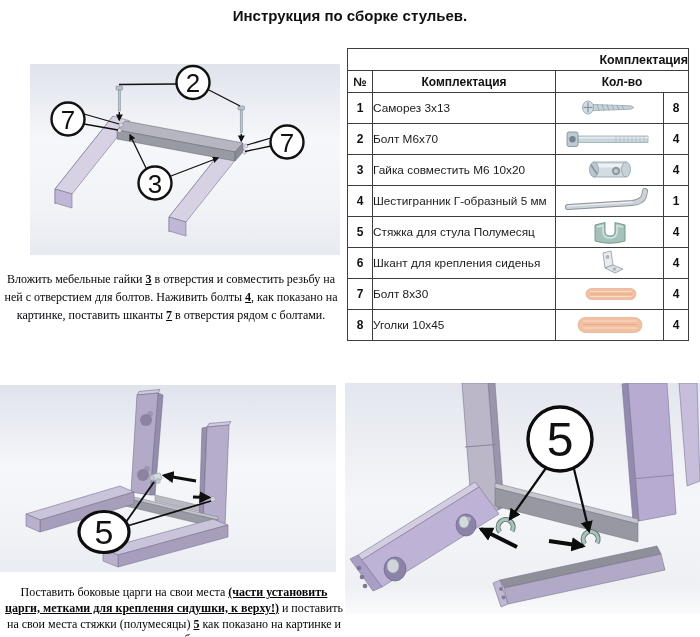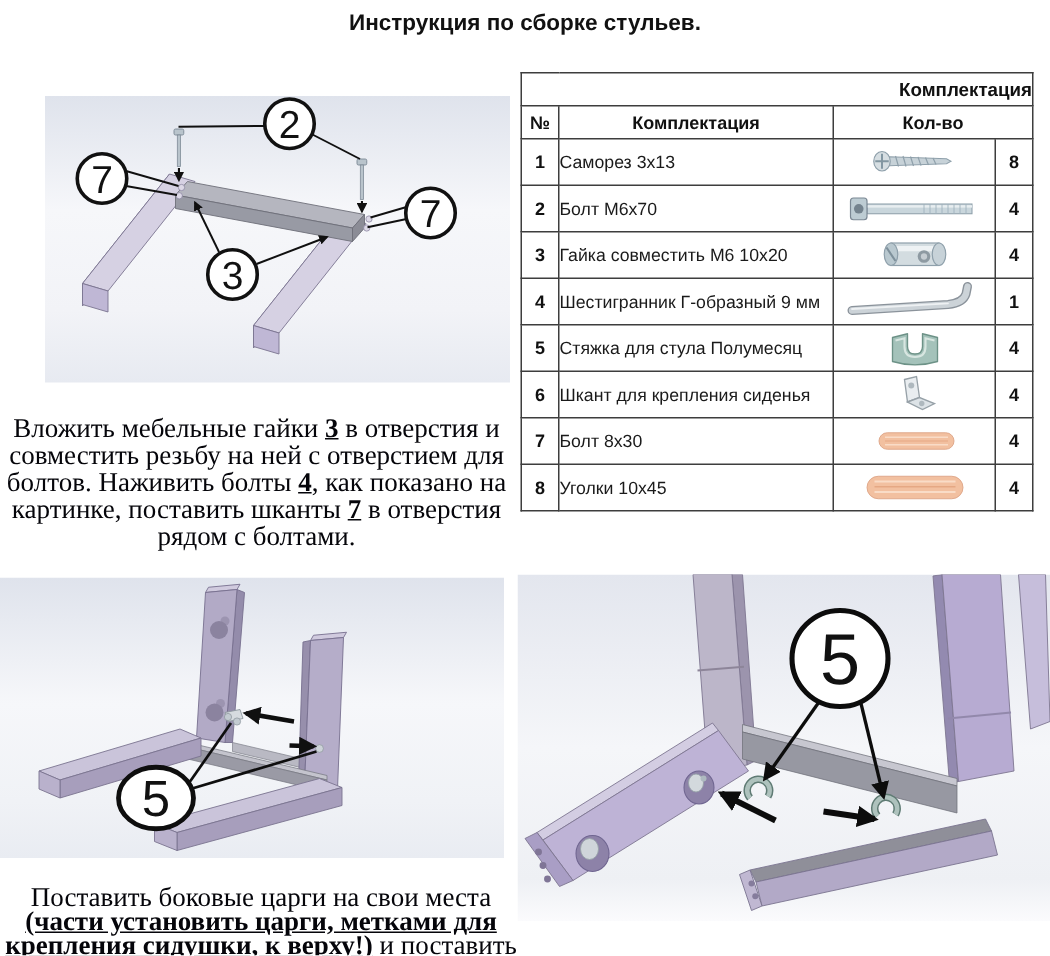--- a/index.html
+++ b/index.html
@@ -8,21 +8,21 @@
   .title{position:absolute;top:7px;left:0;width:700px;text-align:center;
          font-size:15px;font-weight:bold;font-family:"Liberation Sans",sans-serif;}
   .step-heading{position:absolute;top:46px;left:30px;font-family:"Liberation Serif",serif;
          font-size:13px;color:#000;}
   .step-heading .num{display:inline-block;width:26px;}
   .diagram{position:absolute;display:block;}
   #diagram1{left:30px;top:64px;}
   #diagram2{left:0px;top:385px;}
   #diagram3{left:345px;top:383px;}
   .caption{position:absolute;text-align:center;font-family:"Liberation Serif",serif;
-           font-size:18px;color:#05050a;}
+           font-size:12px;color:#05050a;}
   #caption1{top:258px;left:1px;width:340px;line-height:18px;}
   #caption2{top:573px;left:2px;width:344px;line-height:15.8px;}
   
   table.parts{position:absolute;left:347px;top:48px;width:341px;border-collapse:collapse;
       table-layout:fixed;font-family:"Liberation Sans",sans-serif;}
   table.parts th,table.parts td{border:1px solid #3d3d3d;padding:0;}
   table.parts .t-title{height:21px;font-size:12.5px;font-weight:bold;text-align:right;}
   table.parts .t-head{height:21px;font-size:12px;font-weight:bold;text-align:center;}
   table.parts td{height:30px;}
   td.c-num,td.c-qty{text-align:center;font-weight:bold;font-size:12px;}
@@ -194,21 +194,21 @@
             <line x1="6" y1="8" x2="12" y2="17" stroke="#7e909b" stroke-width="1.4"></line>
             <ellipse cx="41" cy="12.5" rx="4.5" ry="7.5" fill="#c7d2d8" stroke="#8fa0ab" stroke-width="0.8"></ellipse>
             <circle cx="31" cy="14" r="4.2" fill="#8e9aa2"></circle>
             <circle cx="31" cy="14" r="2.1" fill="#c6cdd2"></circle>
           </svg>
         </td>
         <td class="c-qty">4</td>
       </tr>
       <tr>
         <td class="c-num">4</td>
-        <td class="c-name">Шестигранник Г-образный 9 мм</td>
+        <td class="c-name">Шестигранник Г-образный 5 мм</td>
         <td class="c-img">
           <svg width="96" height="28" viewBox="0 0 96 28">
             <path d="M6,20 L70,16 Q80,15 82,9 L83,4" fill="none" stroke="#8b939b" stroke-width="6" stroke-linecap="round"></path>
             <path d="M6,20 L70,16 Q80,15 82,9 L83,4" fill="none" stroke="#ccd3d8" stroke-width="4.2" stroke-linecap="round"></path>
             <path d="M6,19 L70,15.2" fill="none" stroke="#eef1f3" stroke-width="1.2" stroke-linecap="round"></path>
           </svg>
         </td>
         <td class="c-qty">1</td>
       </tr>
       <tr>

